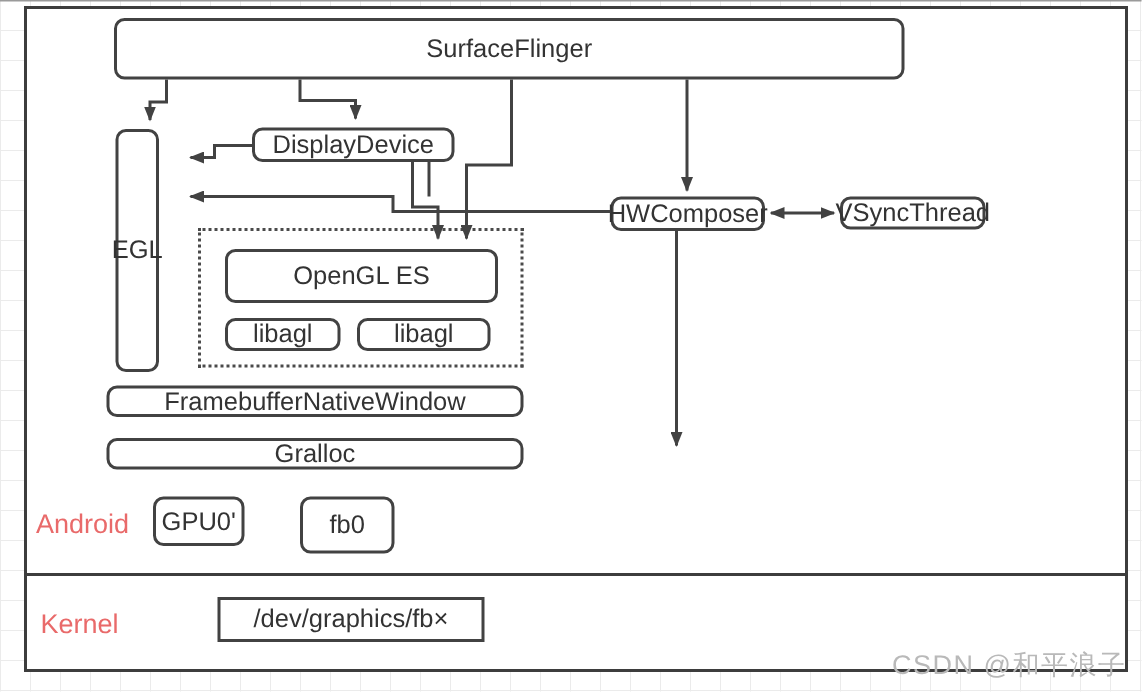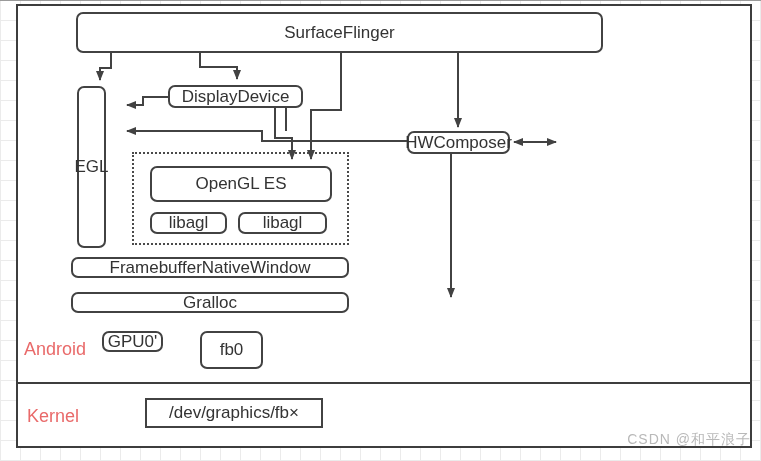--- a/index.html
+++ b/index.html
@@ -31,21 +31,21 @@
   .sharp{border-radius:0;}
   .dotted{
     position:absolute;box-sizing:border-box;
     border:2px dotted #4a4a4a;background:transparent;
   }
   .redlabel{
     position:absolute;font-size:18px;color:#e96a6a;white-space:nowrap;
   }
   .watermark{
     position:absolute;top:431px;right:10px;
-    font-size:14px;color:#b9b9b9;letter-spacing:1px;white-space:nowrap;
+    font-size:18px;color:#b9b9b9;letter-spacing:1px;white-space:nowrap;
   }
   svg.edges{position:absolute;left:0;top:0;pointer-events:none;}
 </style>
 </head>
 <body>
 
 <div id="canvas">
 
   <div class="topline"></div>
 
@@ -54,34 +54,35 @@
   <div class="divider"></div>
 
   <div class="node" style="left:76px;top:12px;width:527px;height:41px;">SurfaceFlinger</div>
 
   <div class="node" style="left:77px;top:86px;width:29px;height:162px;">EGL</div>
 
   <div class="node" style="left:168px;top:85px;width:135px;height:23px;">DisplayDevice</div>
 
   <div class="node" style="left:407px;top:131px;width:103px;height:23px;">HWComposer</div>
 
+  <div class="node" style="left:560px;top:131px;width:97px;height:22px;">VSyncThread</div>
 
   <div class="dotted" style="left:132px;top:152px;width:217px;height:93px;"></div>
 
   <div class="node" style="left:150px;top:166px;width:182px;height:36px;">OpenGL ES</div>
 
   <div class="node" style="left:150px;top:212px;width:77px;height:22px;">libagl</div>
 
   <div class="node" style="left:238px;top:212px;width:89px;height:22px;">libagl</div>
 
   <div class="node" style="left:71px;top:292px;width:278px;height:21px;">Gralloc</div>
 
   <div class="node" style="left:71px;top:257px;width:278px;height:21px;">FramebufferNativeWindow</div>
 
-  <div class="node" style="left:102px;top:331px;width:61px;height:21px;">GPU0'</div>
+  <div class="node" style="left:102px;top:331px;width:61px;height:33px;">GPU0'</div>
 
   <div class="node" style="left:200px;top:331px;width:63px;height:38px;">fb0</div>
 
 
   <div class="node sharp" style="left:145px;top:398px;width:178px;height:30px;">/dev/graphics/fb×</div>
 
   <div class="redlabel" style="left:24px;top:339px;">Android</div>
 
   <div class="redlabel" style="left:27px;top:406px;">Kernel</div>
 

